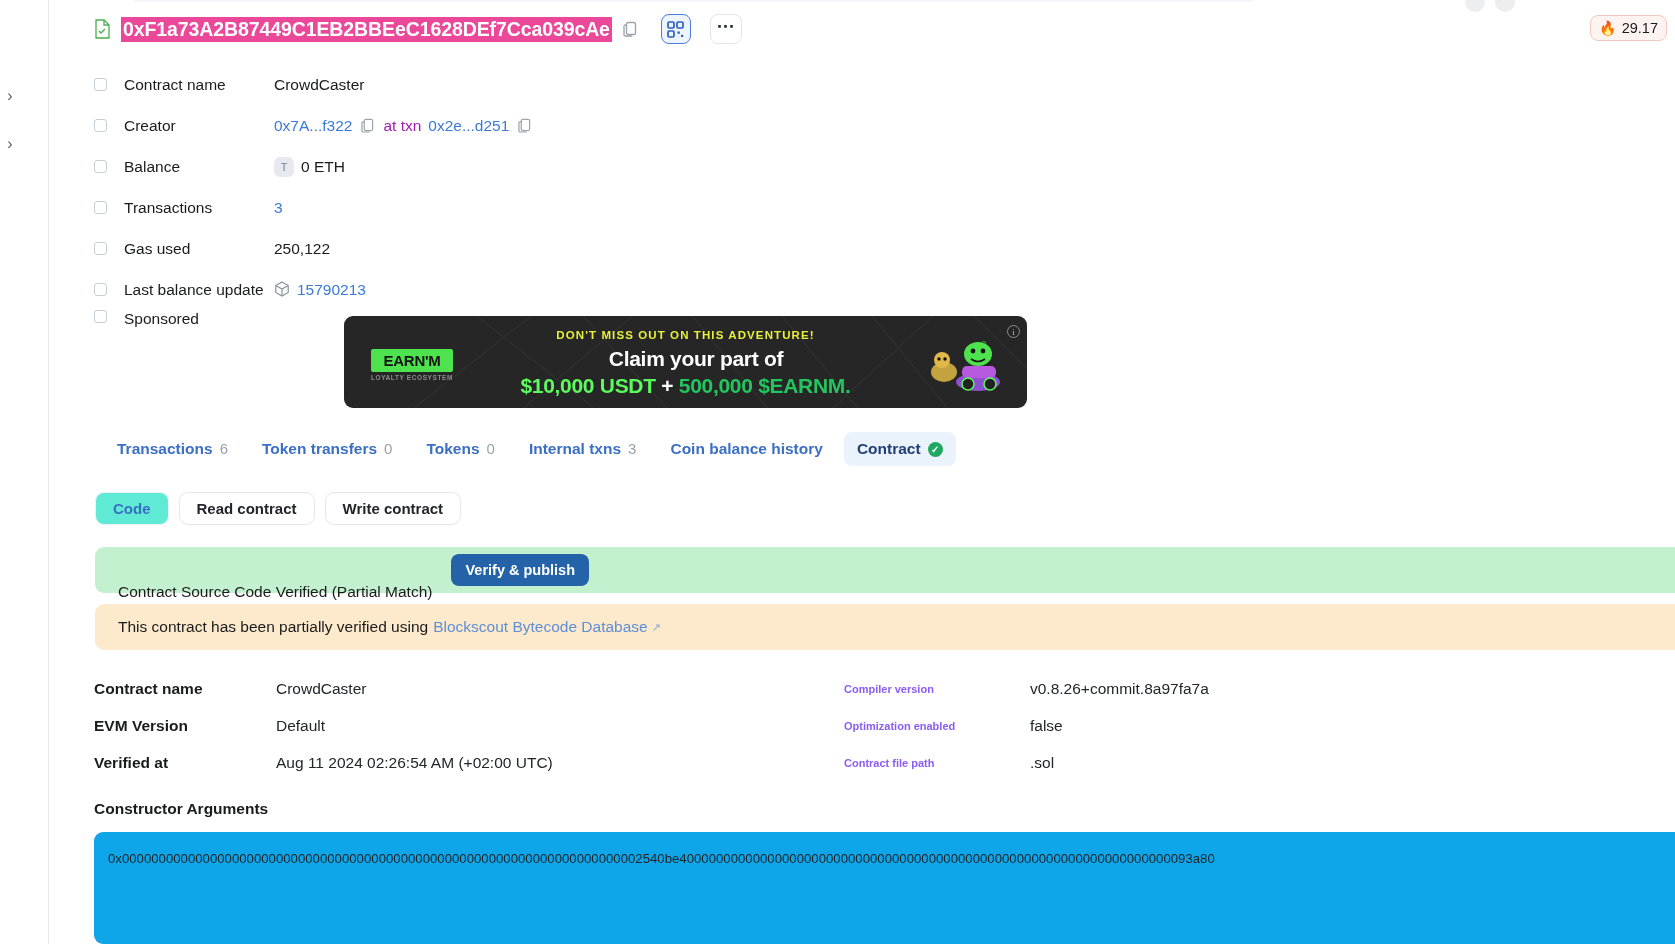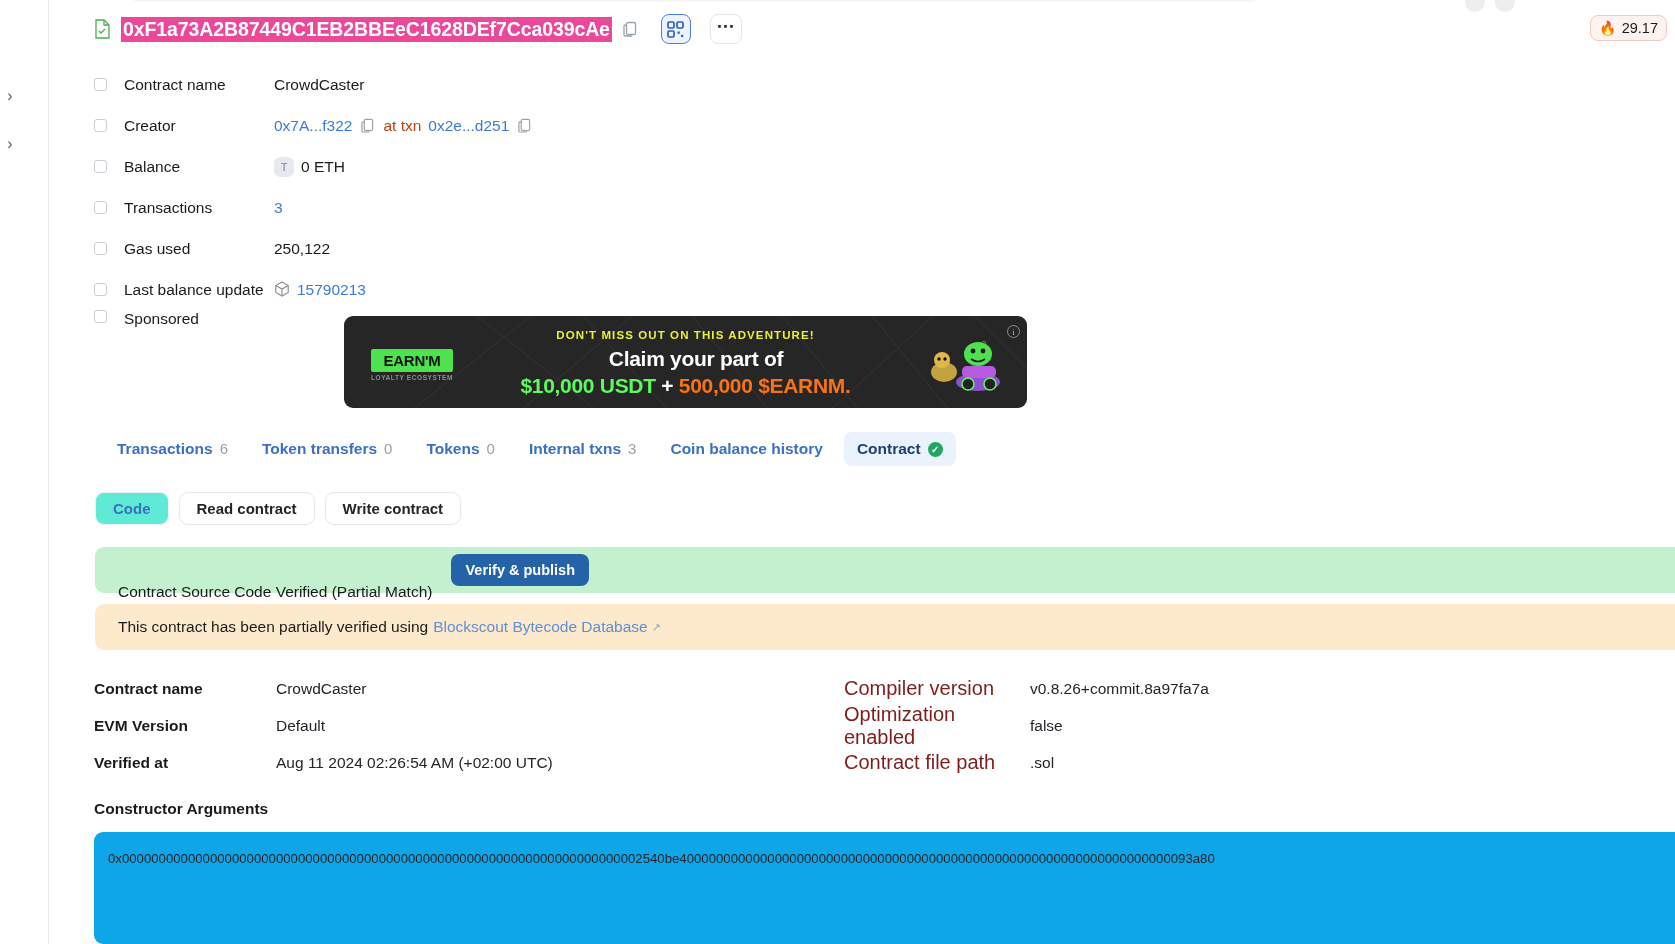--- a/index.html
+++ b/index.html
@@ -83,21 +83,21 @@
   
   .details { padding-left: 45px; margin-top: 14px; }
   .d-row { display: flex; align-items: center; height: 41px; }
   .d-info {
     width: 13px; height: 13px; border: 1px solid #c9ced4; border-radius: 3px;
     margin-right: 17px; flex: 0 0 auto; background: #fff;
   }
   .d-label { width: 150px; font-size: 15.5px; color: #1a1b1b; flex: 0 0 auto; }
   .d-val { font-size: 15.5px; color: #1a1b1b; display: flex; align-items: center; gap: 7px; }
   .lnk { color: #3a7ad9; text-decoration: none; cursor: pointer; }
-  .muted { color: #c2410c; }
+  .muted { color: #a21caf; }
   .tok-badge {
     width: 20px; height: 20px; border-radius: 6px; background: #e6e9ef;
     color: #7c848e; font-size: 11px; display: flex; align-items: center; justify-content: center;
   }
   .cube { color: #8b939c; display:inline-flex; }
 
   
   .spon-row { display: flex; align-items: flex-start; height: 41px; }
   .banner {
     position: absolute; left: 295px; top: 316px;
@@ -110,21 +110,21 @@
     color: #e8ef3c; font-size: 11.5px; font-weight: 700; letter-spacing: 1.1px;
   }
   .banner .l1 {
     position: absolute; top: 31px; left: 0; right: 0; text-align: center;
     color: #fff; font-size: 21px; font-weight: 700; letter-spacing: -.3px; margin-left: 21px;
   }
   .banner .l2 {
     position: absolute; top: 58px; left: 0; right: 0; text-align: center;
     font-size: 21px; font-weight: 700; letter-spacing: -.3px; color: #5dfa5d;
   }
-  .banner .l2 .yl { color: #f97316; }
+  .banner .l2 .yl { color: #22c55e; }
   .banner .l2 .wt { color: #ffffff; }
   .logo-box {
     position: absolute; left: 27px; top: 33px; width: 82px; height: 23px;
     background: #4ee34e; border-radius: 2px; color: #111; font-weight: 800;
     font-size: 15px; display: flex; align-items: center; justify-content: center;
     letter-spacing: -.3px;
   }
   .logo-sub {
     position: absolute; left: 27px; top: 58px; width: 82px; text-align: center;
     color: #8d8d8d; font-size: 6.5px; letter-spacing: .6px; font-weight: 700;
@@ -187,21 +187,21 @@
   .orange-bar .lnk2 { color: #5f8fd4; margin-left: 5px; }
   .ext { font-size: 11px; color: #8fa6c6; margin-left: 4px; }
 
   
   .meta { position: absolute; left: 94px; top: 670px; width: 1480px; }
   .meta-row { display: flex; height: 37px; align-items: center; }
   .m-cell { display: flex; align-items: center; }
   .m-left { width: 750px; }
   .m-label { width: 182px; font-size: 15.5px; font-weight: 700; color: #1a1b1b; }
   .m-val { font-size: 15.5px; color: #22252a; }
-  .m-label2 { width: 186px; font-size: 20px; font-weight: 400; color: #7f1d1d; }
+  .m-label2 { width: 186px; font-size: 11px; font-weight: 700; color: #8b5cf6; }
 
   
   .ctor-title {
     position: absolute; left: 94px; top: 800px; font-size: 15.5px; font-weight: 700;
   }
   .ctor-box {
     position: absolute; left: 94px; top: 832px; right: 0; height: 112px;
     background: #0ea5e9; border-radius: 9px 0 0 9px; padding: 17px 14px;
   }
   .ctor-hex {

